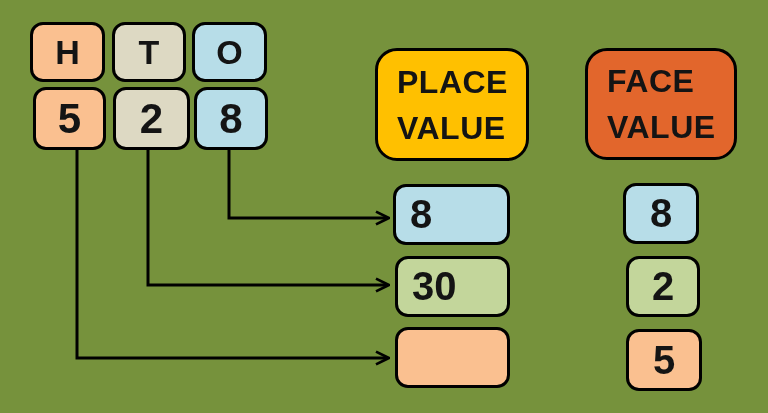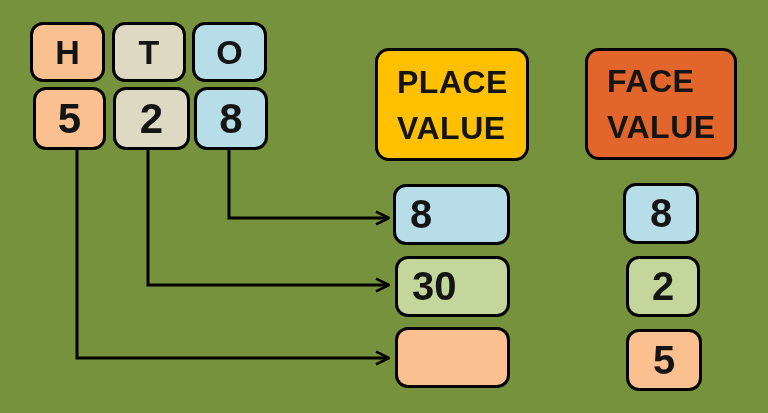--- a/index.html
+++ b/index.html
@@ -45,21 +45,21 @@
   .hdr-o { left: 192px; width: 75px; }
 
   
   .digit-cell { font-size: 42px; top: 87px; height: 63px; }
   .digit-5 { left: 33px;  width: 73px; }
   .digit-2 { left: 113px; width: 77px; }
   .digit-8 { left: 194px; width: 74px; }
 
   
   .title-box {
-    border-radius: 14px;
+    border-radius: 22px;
     flex-direction: column;
     align-items: flex-start;
     justify-content: center;
     padding-left: 19px;
     font-size: 32px;
     line-height: 46px;
     letter-spacing: 0.5px;
   }
   .pv-title { left: 375px; top: 48px; width: 154px; height: 113px; }
   .fv-title { left: 585px; top: 48px; width: 152px; height: 112px; text-align: right; }

